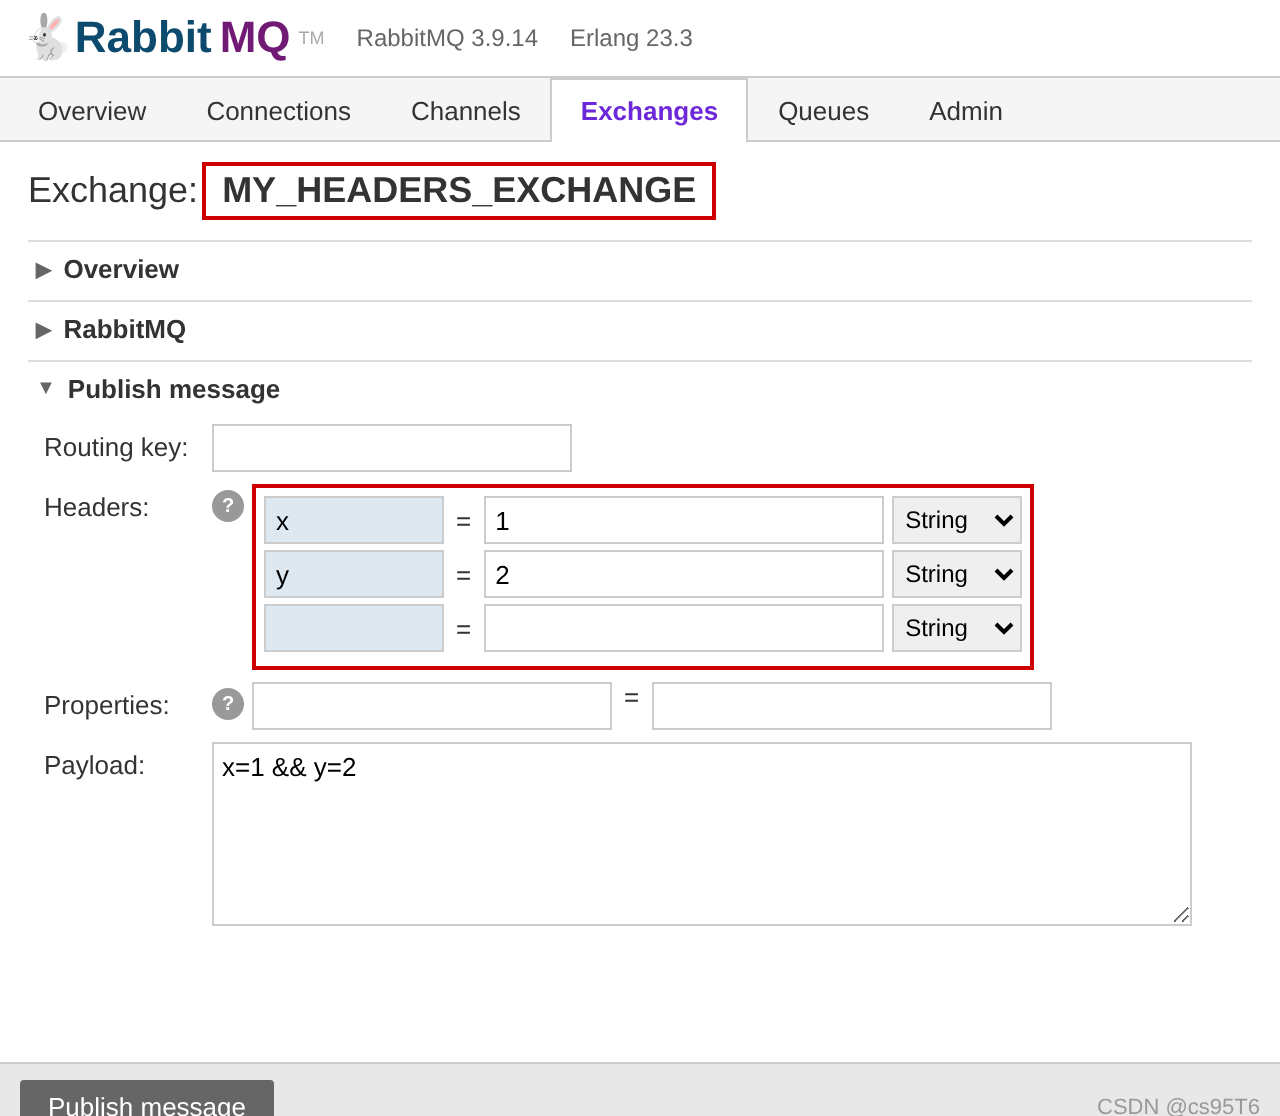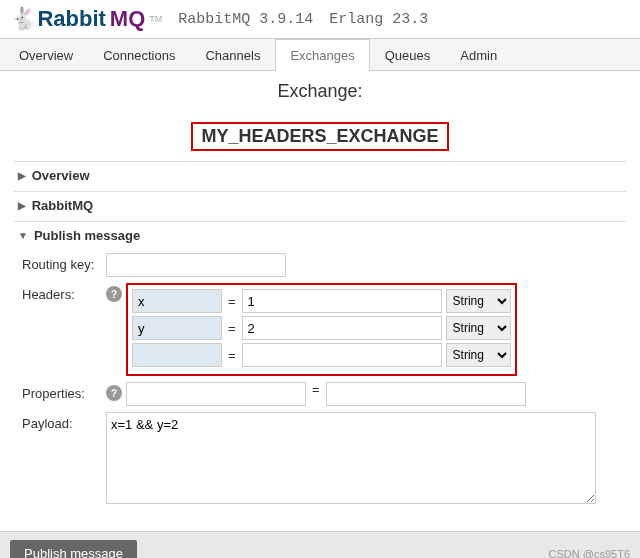--- a/index.html
+++ b/index.html
@@ -28,23 +28,22 @@
       font-size: 22px;
       font-weight: bold;
       color: #701a75;
     }
     .logo-tm {
       font-size: 9px;
       color: #aaa;
       vertical-align: super;
     }
     .version-info {
-      font-size: 15px;
+      font-size: 12px;
       color: #666;
-      font-family: Liberation Mono, monospace;
     }
 
     
     .nav-bar {
       background: #f5f5f5;
       border-bottom: 1px solid #ccc;
       display: flex;
       padding: 0 4px;
     }
     .nav-item {
@@ -54,38 +53,37 @@
       color: #333;
       border: 1px solid transparent;
       border-bottom: none;
       margin-bottom: -1px;
       background: transparent;
     }
     .nav-item.active {
       background: #fff;
       border-color: #ccc;
       border-bottom-color: #fff;
-      font-weight: normal;
-      color: #737373;
+      font-weight: bold;
+      color: #6d28d9;
     }
 
     
     .content {
       padding: 10px 14px;
       background: #fff;
       min-height: 460px;
     }
 
     
     .exchange-title {
       display: flex;
       align-items: center;
       margin-bottom: 10px;
-      gap: 20px;
-      flex-direction: column;
+      gap: 2px;
     }
     .exchange-label {
       font-size: 18px;
       font-weight: normal;
       color: #333;
     }
     .exchange-name {
       font-size: 18px;
       font-weight: bold;
       color: #333;

